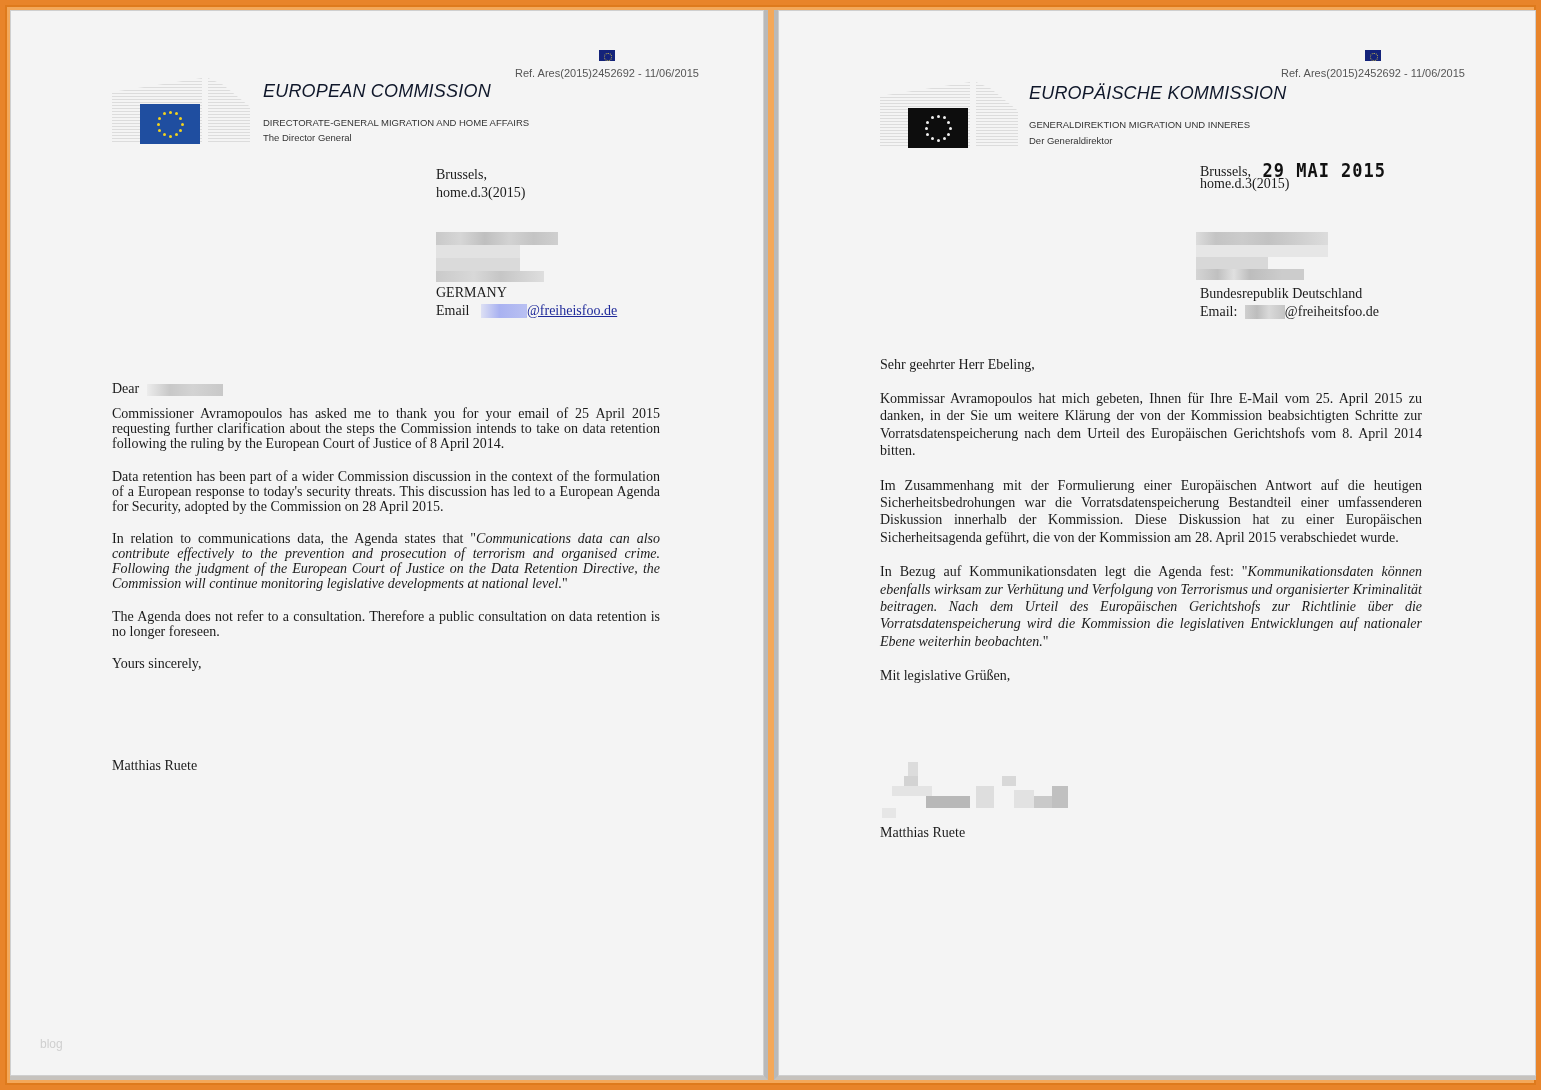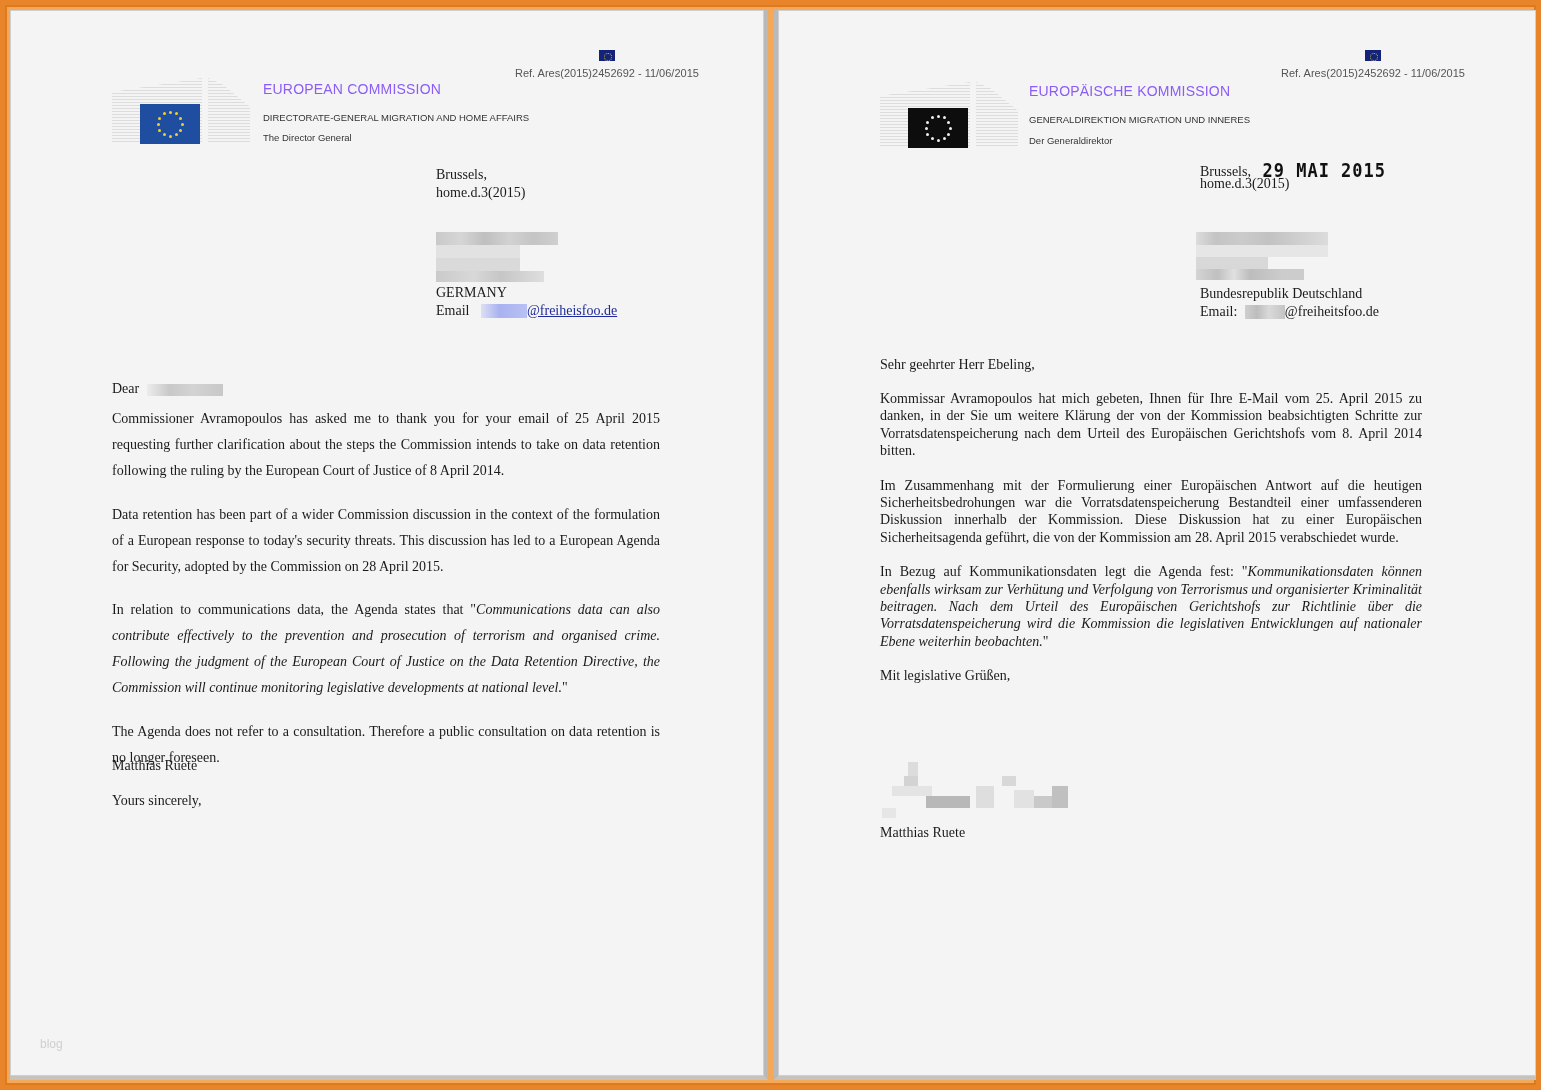--- a/index.html
+++ b/index.html
@@ -47,36 +47,36 @@
       position: absolute; left: 28px; top: 30px; width: 60px; height: 40px;
       display: flex; align-items: center; justify-content: center;
     }
     .flag.blue { background: #1f4ea0; }
     .flag.black { background: #0d0d0d; }
     .stars { position: relative; width: 30px; height: 30px; }
     .stars span { position: absolute; width: 3px; height: 3px; border-radius: 50%; }
     .flag.blue .stars span { background: #f2d21e; }
     .flag.black .stars span { background: #eeeeee; }
 
-    .org-title { font-family: "Liberation Sans", sans-serif; font-size: 14px; color: #8b5cf6; letter-spacing: 0.2px; white-space: nowrap; }
+    .org-title { font-family: "Liberation Sans", sans-serif; font-size: 18px; color: #0f172a; letter-spacing: 0.2px; white-space: nowrap; font-style: italic; }
     .org-sub { font-family: "Liberation Sans", sans-serif; font-size: 9.5px; color: #333; white-space: nowrap; margin-top: 15px; }
     .org-role { font-family: "Liberation Sans", sans-serif; font-size: 9.5px; color: #333; white-space: nowrap; }
 
     .addr { font-size: 14px; line-height: 17.5px; white-space: nowrap; }
     .stamp { font-family: "DejaVu Sans Mono", monospace; font-weight: bold; font-size: 17px; letter-spacing: 1px; color: #111; transform: scaleY(1.1); display: inline-block; margin-left: 8px; }
     .blur { display: inline-block; height: 14px; vertical-align: middle; }
     .blur.gray { background: linear-gradient(90deg, #cfcfcf, #bdbdbd 30%, #d9d9d9 60%, #c4c4c4); }
     .blur.blue { background: linear-gradient(90deg, #dde0f4, #a9b2f1 40%, #b9c0f2); }
     .pixel-block { position: absolute; }
     .pixel-block div { position: absolute; }
 
     .email-link { color: #1f2a9a; text-decoration: underline; }
 
     .body-text {
-      position: absolute; font-size: 14px; line-height: 26px; text-align: justify;
+      position: absolute; font-size: 14px; line-height: 15px; text-align: justify;
     }
     .body-text p { margin-bottom: 17.5px; }
     .body-text em { font-style: italic; }
     .nowrap { white-space: nowrap; }
     .watermark { font-family: Liberation Sans, sans-serif; font-size: 12px; color: #cfcfcf; }
   </style>
 </head>
 <body>
 
 <div class="frame"></div>

